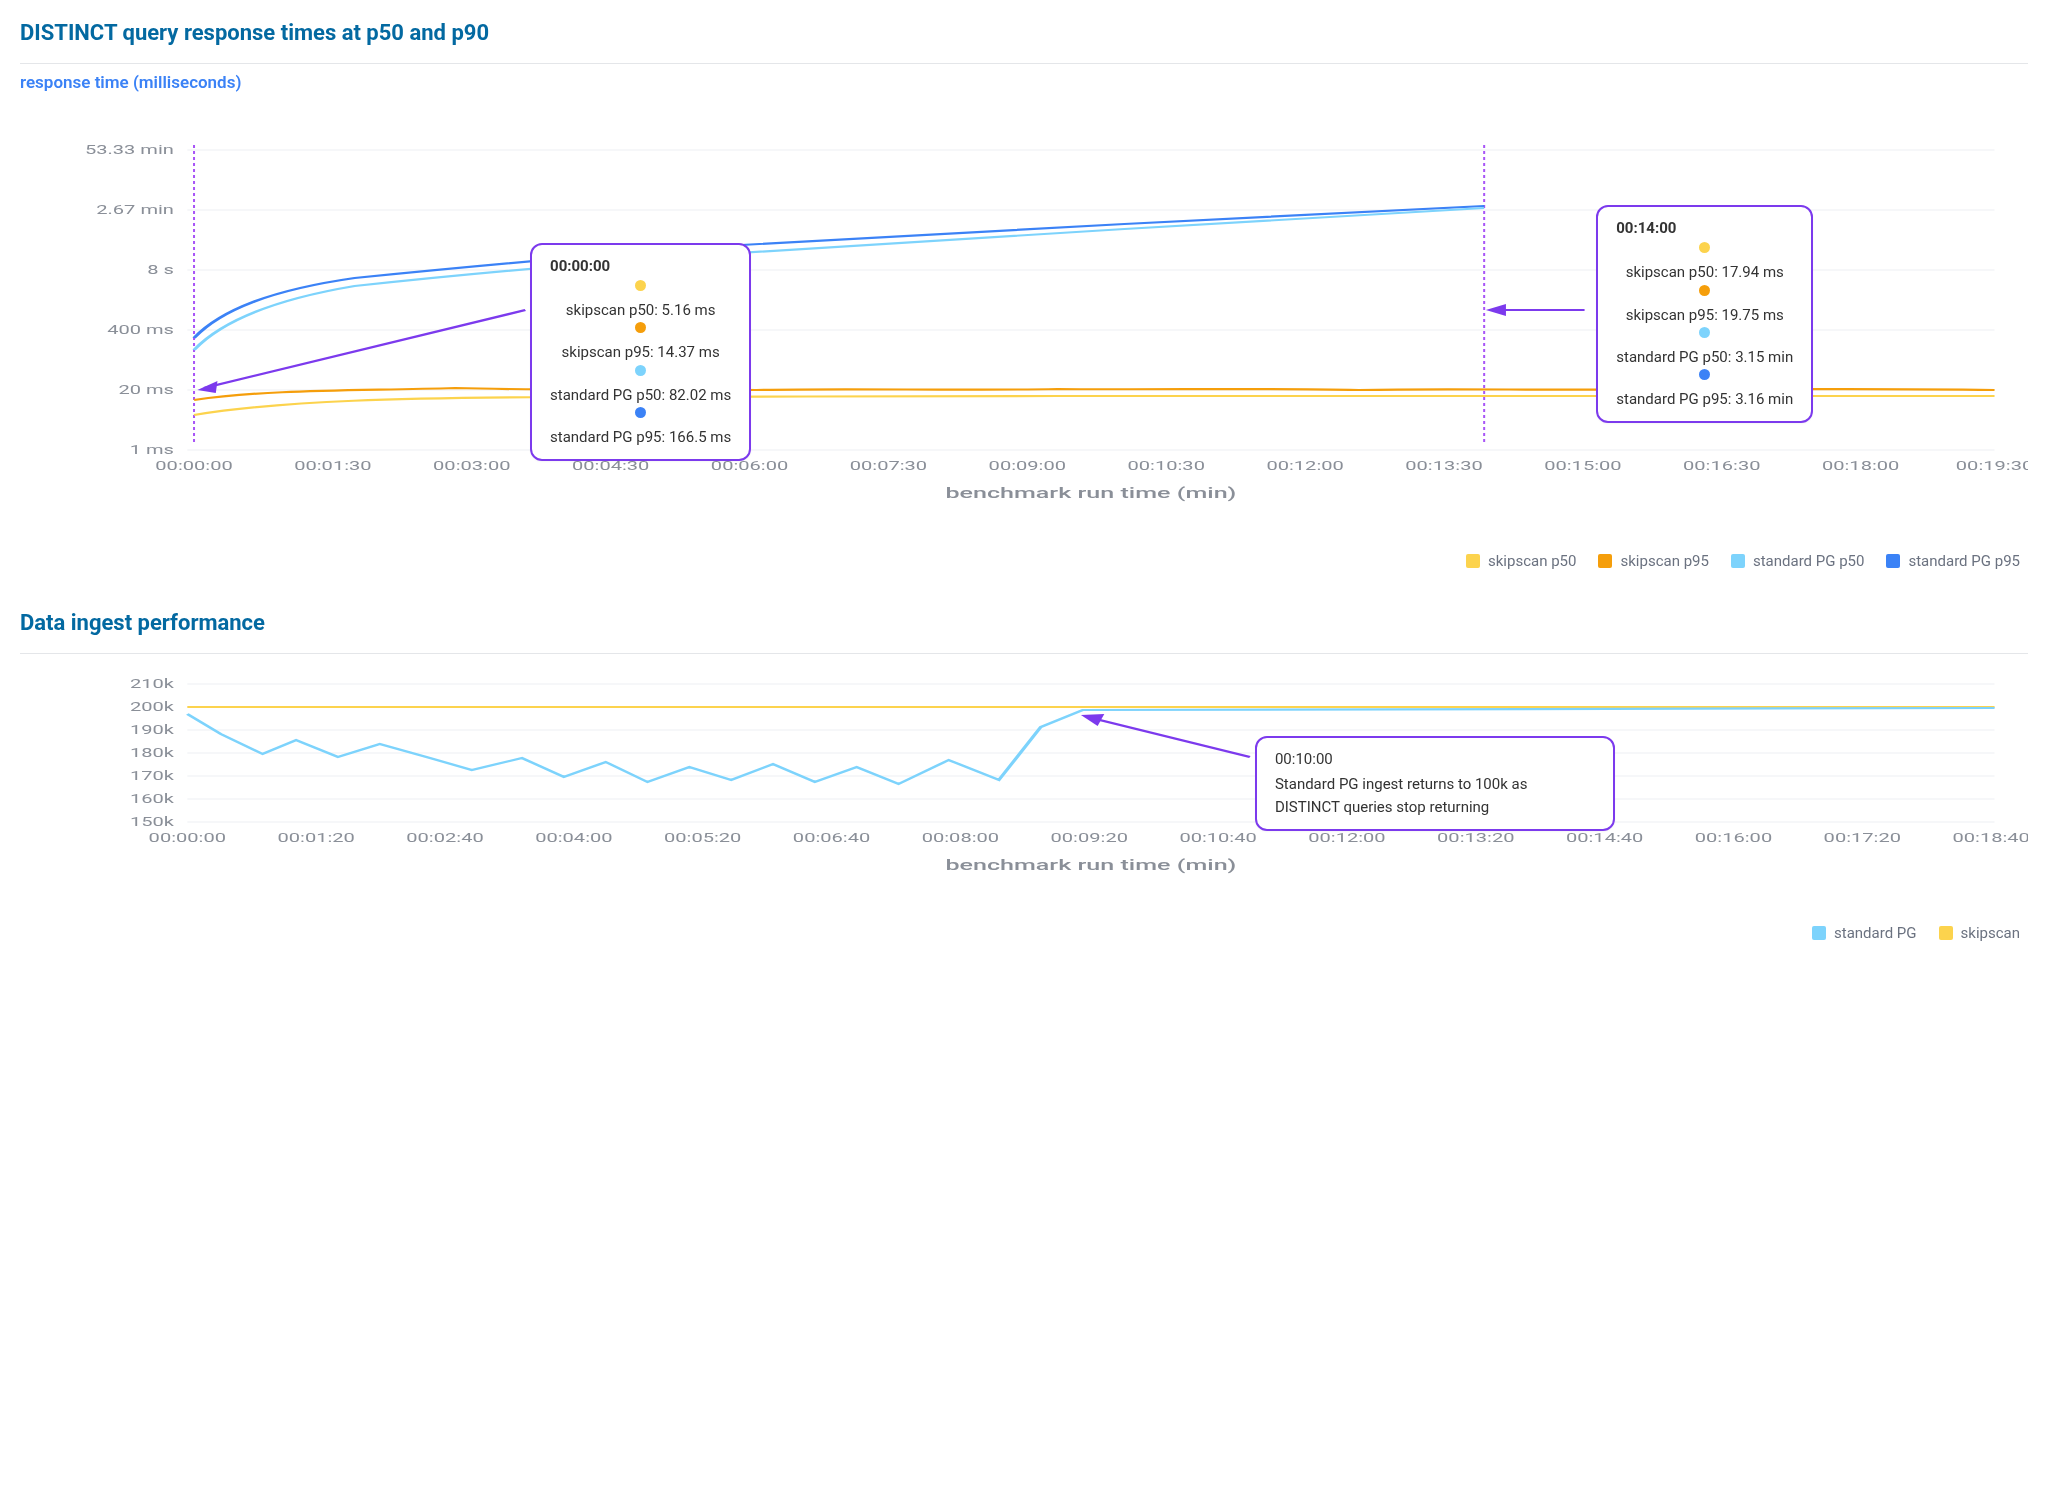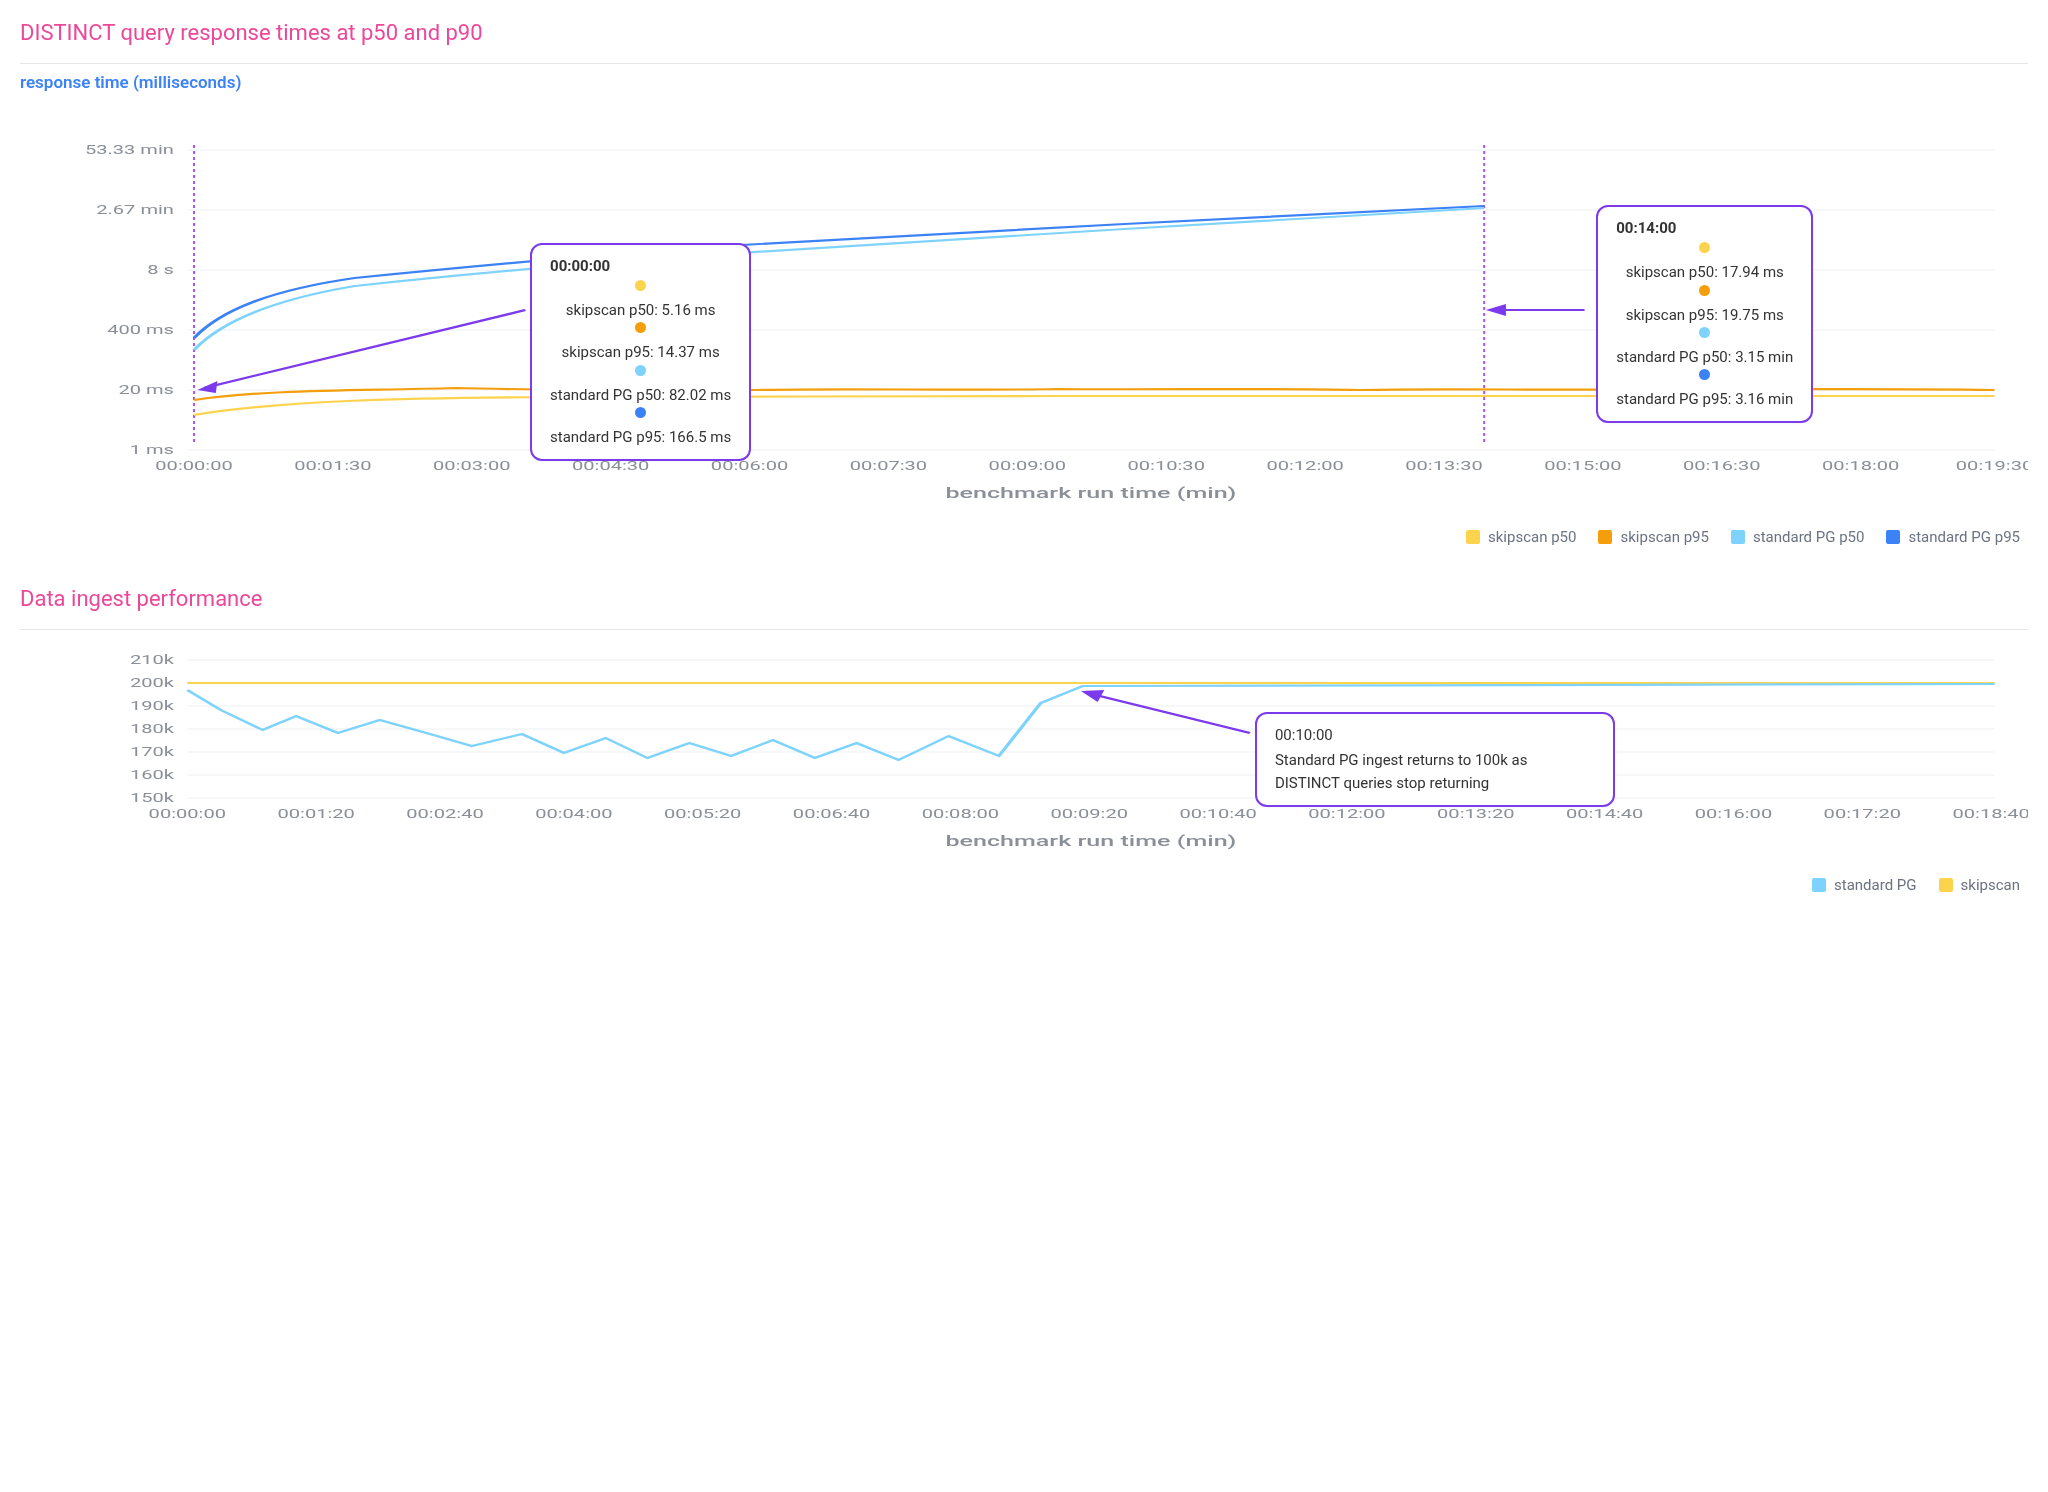--- a/index.html
+++ b/index.html
@@ -6,22 +6,22 @@
   body {
     font-family: -apple-system, BlinkMacSystemFont, "Segoe UI", Roboto, sans-serif;
     background: #fff;
     margin: 0;
     padding: 20px 20px 40px 20px;
     color: #333;
   }
   .chart-block { margin-bottom: 40px; }
   .chart-title {
     font-size: 22px;
-    font-weight: 400;
-    color: #ec4899;
+    font-weight: 700;
+    color: #0369a1;
     margin: 0 0 6px 0;
     padding-bottom: 12px;
   }
   .chart-subtitle {
     font-size: 17px;
     font-weight: 600;
     color: #3b82f6;
     margin: 8px 0 0 0;
     padding-bottom: 8px;
   }
@@ -52,21 +52,21 @@
     line-height: 1.55;
     box-shadow: 0 1px 2px rgba(0,0,0,.04);
   }
   .callout .hdr { font-weight: 700; margin-bottom: 2px; }
   .callout .row { display: flex; align-items: center; gap: 8px; white-space: nowrap; flex-direction: column; }
   .swatch { width: 11px; height: 11px; border-radius: 50%; display: inline-block; flex: none; }
   .legend {
     display: flex; justify-content: flex-end; gap: 22px;
     font-size: 15px; color: #6b7280; padding: 8px 8px 0 0;
   }
-  .legend .item { display: flex; align-items: center; gap: 8px; }
+  .legend .item { display: flex; align-items: center; gap: 8px; margin-top: 24px; }
   .legend .sq { width: 14px; height: 14px; border-radius: 2px; }
 </style>
 </head>
 <body>
 
 <div class="chart-block">
   <div class="chart-title">DISTINCT query response times at p50 and p90</div>
   <hr class="sep">
   <div class="chart-subtitle">response time (milliseconds)</div>
 

